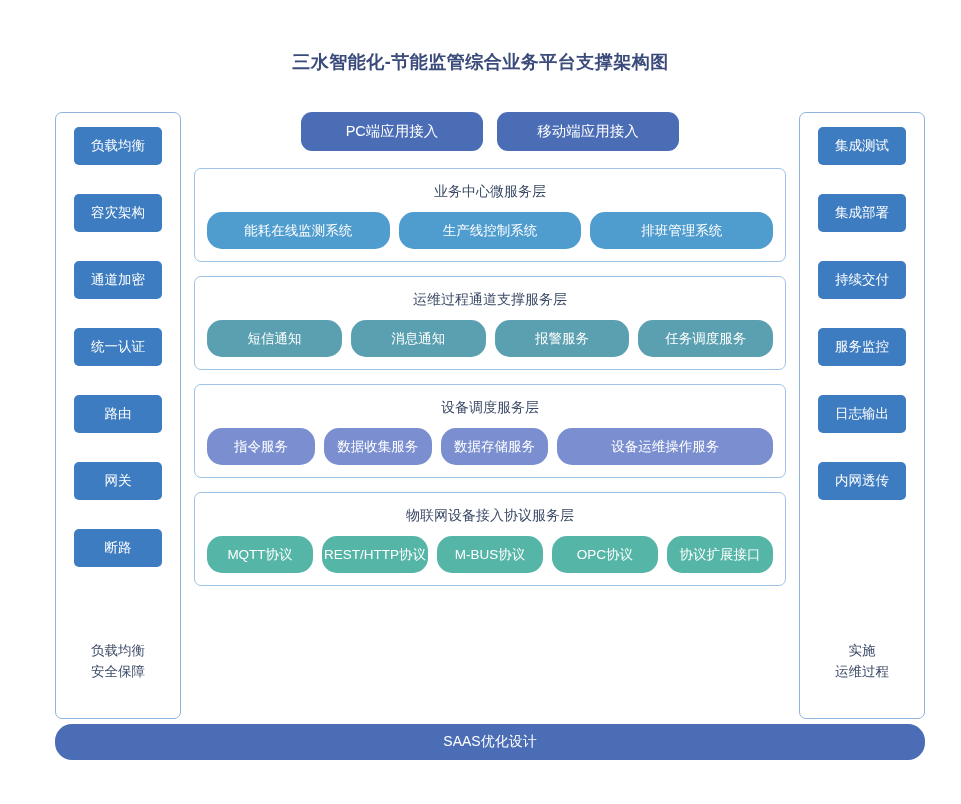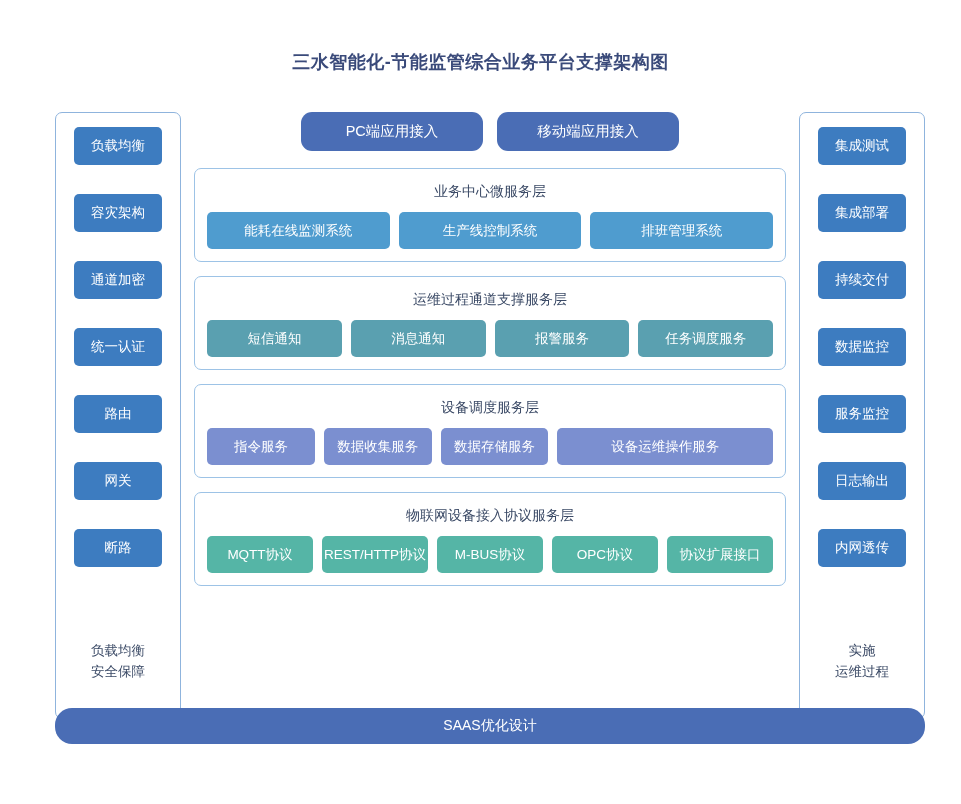--- a/index.html
+++ b/index.html
@@ -133,42 +133,42 @@
   }
   .layer-row {
     display: flex;
     gap: 9px;
     margin-bottom: 9px;
   }
   .layer-row:last-child { margin-bottom: 0; }
 
   .cell {
     height: 37px;
-    border-radius: 5px;
+    border-radius: 15px;
     color: #ffffff;
     font-size: 13.5px;
     display: flex;
     align-items: center;
     justify-content: center;
     flex: 1 1 0;
     white-space: nowrap;
     box-sizing: border-box;
   }
   .cell.wide2 { flex: 2 1 0; }
 
   .c-blue   { background: #4f9ccf; }
   .c-teal   { background: #5aa0b0; }
   .c-laven  { background: #7b8fd0; }
   .c-green  { background: #55b5a6; }
 
   
   .saas-bar {
     position: absolute;
     left: 55px;
-    top: 708px;
+    top: 724px;
     width: 870px;
     height: 36px;
     background: #4a6db5;
     border-radius: 17px;
     color: #ffffff;
     font-size: 14px;
     display: flex;
     align-items: center;
     justify-content: center;
     box-sizing: border-box;
@@ -244,21 +244,20 @@
           <div class="cell c-green">协议扩展接口</div>
         </div>
       </div>
 
     </div>
 
     <div class="side-panel">
       <div class="side-btn">集成测试</div>
       <div class="side-btn">集成部署</div>
       <div class="side-btn">持续交付</div>
-      <div class="side-btn">数据监控</div>
       <div class="side-btn">服务监控</div>
       <div class="side-btn">日志输出</div>
       <div class="side-btn">内网透传</div>
       <div class="side-footer">
         <div>实施</div>
         <div>运维过程</div>
       </div>
     </div>
 
   </div>

